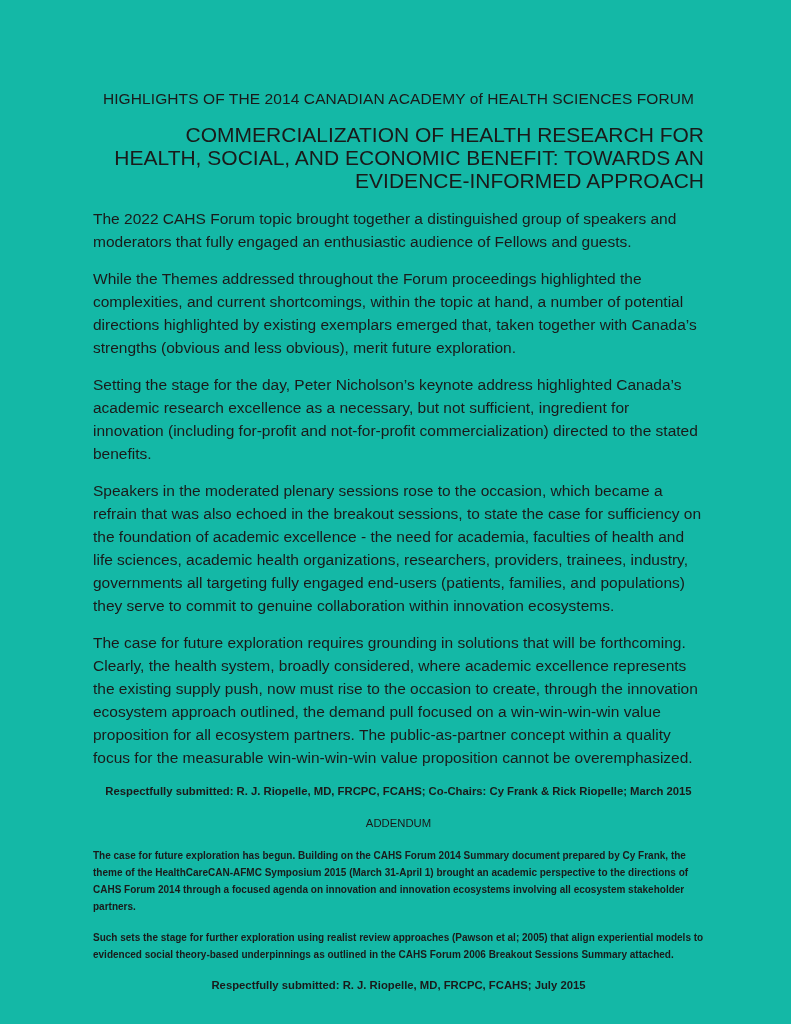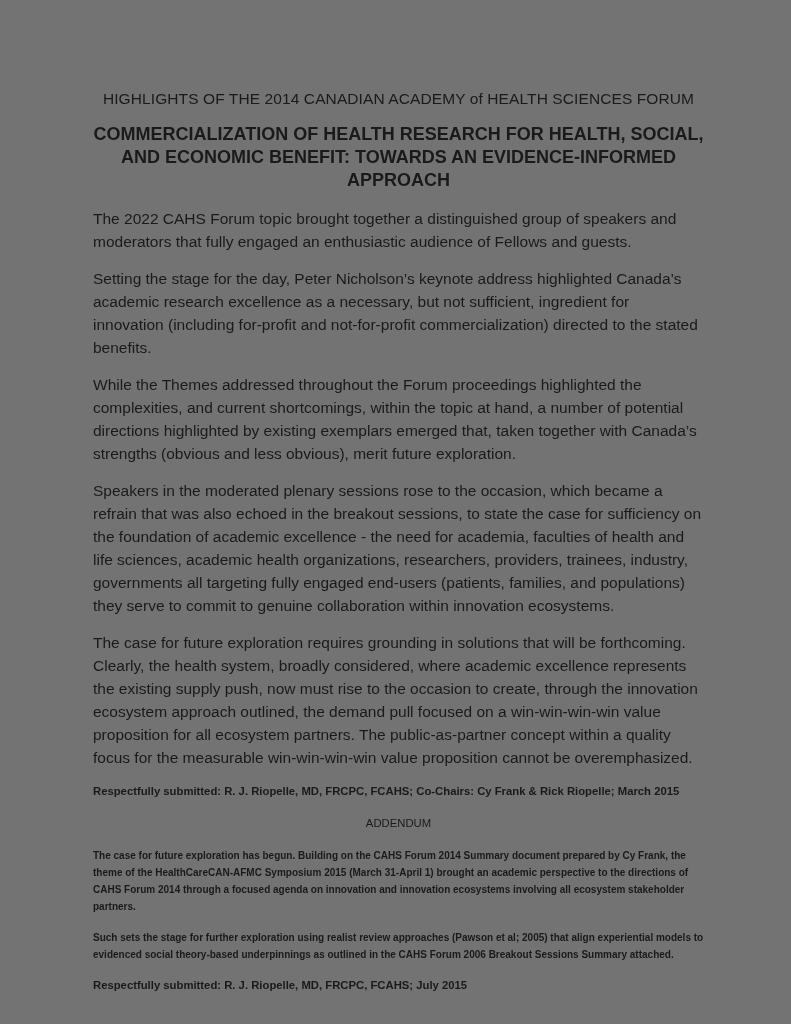--- a/index.html
+++ b/index.html
@@ -5,52 +5,52 @@
   html, body {
     margin: 0;
     padding: 0;
     background: #ffffff;
   }
   .page {
     position: relative;
     width: 791px;
     height: 1024px;
     box-sizing: border-box;
-    background: #737373;
+    background: #14b8a6;
     padding: 87px 87px 0 93px;
     overflow: hidden;
     font-family: "Liberation Sans", "DejaVu Sans", sans-serif;
     color: #1a1a1a;
   }
   .doc-title {
     font-size: 15.5px;
     font-weight: normal;
     text-align: center;
     line-height: 23px;
     margin: 0 0 13px 0;
     letter-spacing: 0.1px;
   }
   .doc-subtitle {
-    font-size: 18px;
-    font-weight: bold;
-    text-align: center;
+    font-size: 21px;
+    font-weight: normal;
+    text-align: right;
     line-height: 23px;
     margin: 0 0 15px 0;
   }
   p.body-para {
     font-size: 15.5px;
     font-weight: normal;
     text-align: left;
     line-height: 23px;
     margin: 0 0 14px 0;
   }
   .submitted {
     font-size: 11.3px;
     font-weight: bold;
-    text-align: left;
+    text-align: center;
     line-height: 16px;
     margin: 0 0 16px 0;
   }
   .addendum-heading {
     font-size: 11.3px;
     font-weight: normal;
     text-align: center;
     line-height: 16px;
     margin: 0 0 16px 0;
   }
@@ -66,23 +66,23 @@
 <body>
 
 <div class="page">
 
   <h1 class="doc-title">HIGHLIGHTS OF THE 2014 CANADIAN ACADEMY of HEALTH SCIENCES FORUM</h1>
 
   <h2 class="doc-subtitle">COMMERCIALIZATION OF HEALTH RESEARCH FOR HEALTH, SOCIAL, AND ECONOMIC BENEFIT: TOWARDS AN EVIDENCE-INFORMED APPROACH</h2>
 
   <p class="body-para">The 2022 CAHS Forum topic brought together a distinguished group of speakers and moderators that fully engaged an enthusiastic audience of Fellows and guests.</p>
 
+  <p class="body-para">While the Themes addressed throughout the Forum proceedings highlighted the complexities, and current shortcomings, within the topic at hand, a number of potential directions highlighted by existing exemplars emerged that, taken together with Canada’s strengths (obvious and less obvious), merit future exploration.</p>
+
   <p class="body-para">Setting the stage for the day, Peter Nicholson’s keynote address highlighted Canada’s academic research excellence as a necessary, but not sufficient, ingredient for innovation (including for-profit and not-for-profit commercialization) directed to the stated benefits.</p>
-
-  <p class="body-para">While the Themes addressed throughout the Forum proceedings highlighted the complexities, and current shortcomings, within the topic at hand, a number of potential directions highlighted by existing exemplars emerged that, taken together with Canada’s strengths (obvious and less obvious), merit future exploration.</p>
 
   <p class="body-para">Speakers in the moderated plenary sessions rose to the occasion, which became a refrain that was also echoed in the breakout sessions, to state the case for sufficiency on the foundation of academic excellence - the need for academia, faculties of health and life sciences, academic health organizations, researchers, providers, trainees, industry, governments all targeting fully engaged end-users (patients, families, and populations) they serve to commit to genuine collaboration within innovation ecosystems.</p>
 
   <p class="body-para">The case for future exploration requires grounding in solutions that will be forthcoming. Clearly, the health system, broadly considered, where academic excellence represents the existing supply push, now must rise to the occasion to create, through the innovation ecosystem approach outlined, the demand pull focused on a win-win-win-win value proposition for all ecosystem partners. The public-as-partner concept within a quality focus for the measurable win-win-win-win value proposition cannot be overemphasized.</p>
 
   <p class="submitted">Respectfully submitted: R. J. Riopelle, MD, FRCPC, FCAHS; Co-Chairs: Cy Frank &amp; Rick Riopelle; March 2015</p>
 
   <h3 class="addendum-heading">ADDENDUM</h3>
 
   <p class="addendum-para">The case for future exploration has begun. Building on the CAHS Forum 2014 Summary document prepared by Cy Frank, the theme of the HealthCareCAN-AFMC Symposium 2015 (March 31-April 1) brought an academic perspective to the directions of CAHS Forum 2014 through a focused agenda on innovation and innovation ecosystems involving all ecosystem stakeholder partners.</p>

